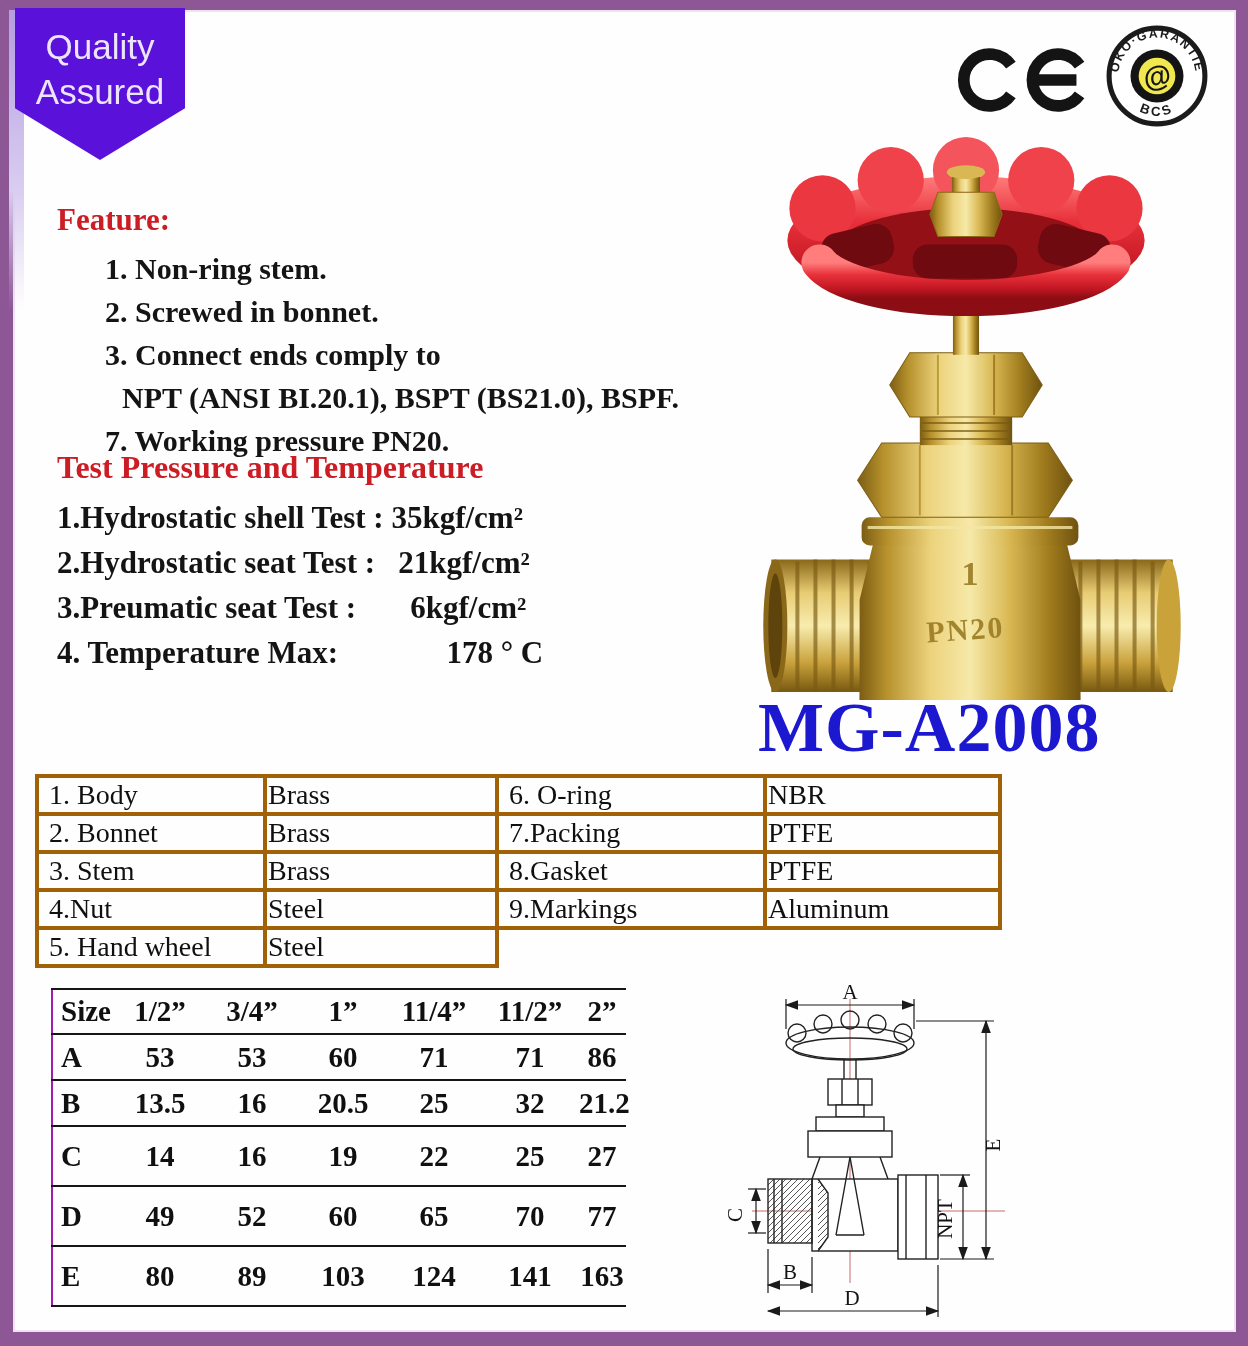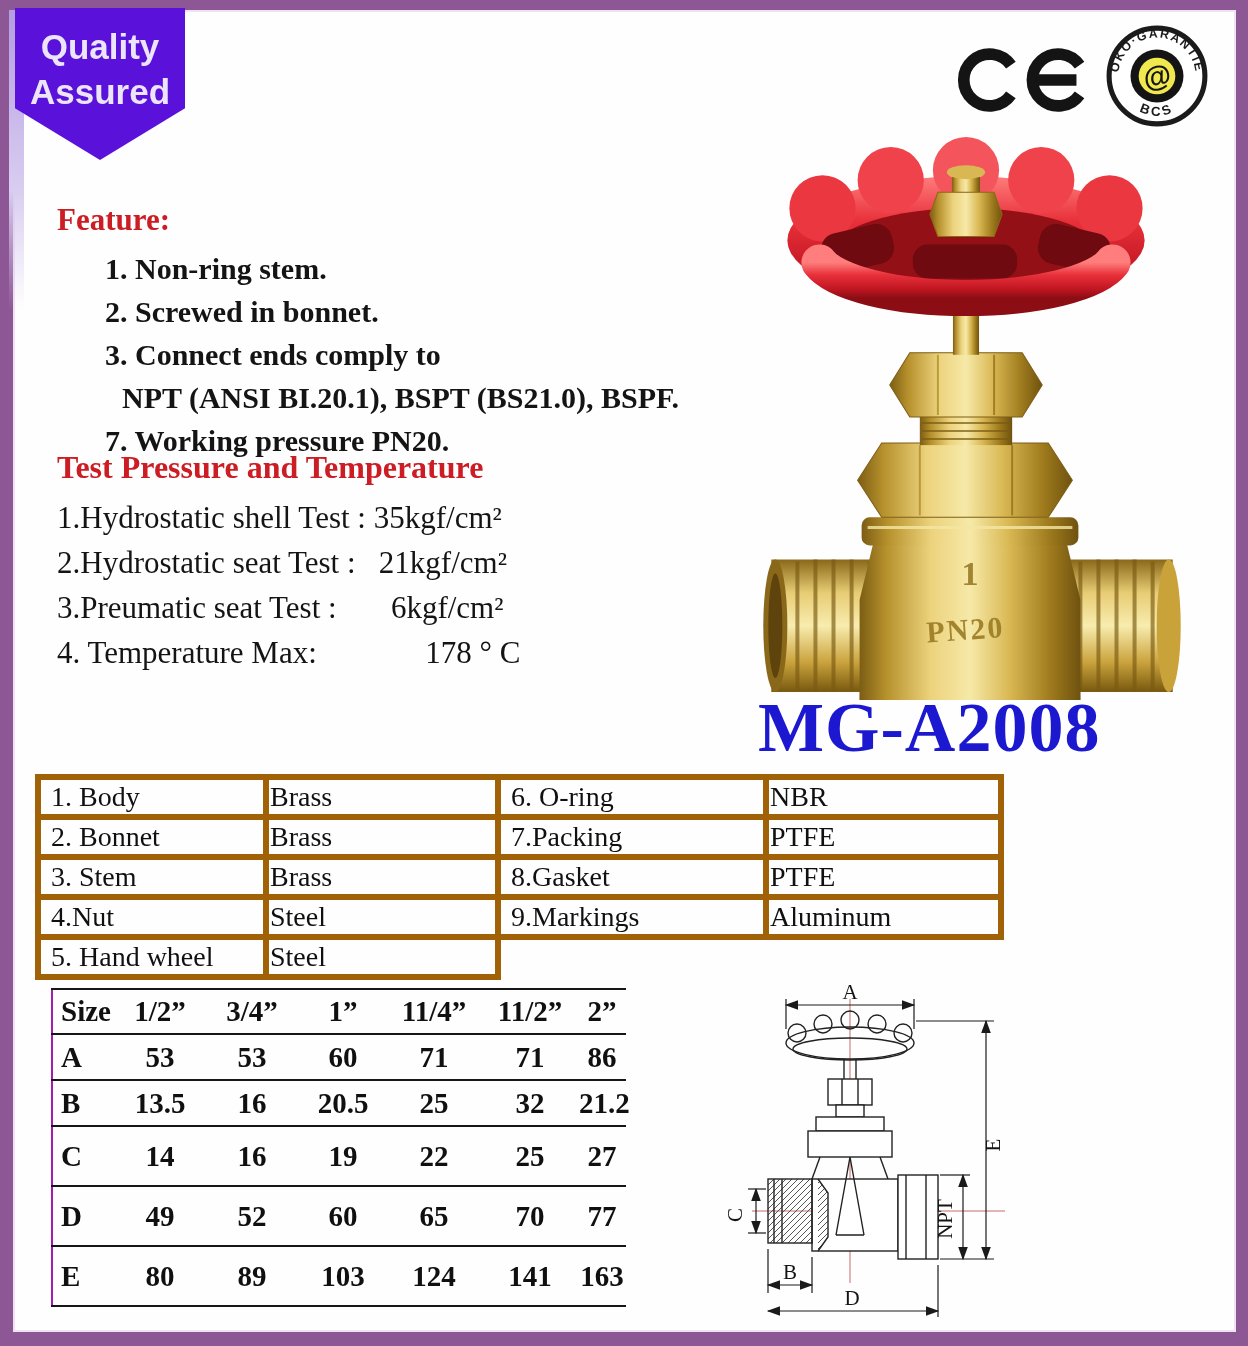--- a/index.html
+++ b/index.html
@@ -8,46 +8,46 @@
   .frame{position:absolute;inset:0;border-style:solid;border-color:#8d5796;
          border-width:10px 12px 14px 13px;pointer-events:none;z-index:40;}
   .frame-inner{position:absolute;inset:10px 12px 14px 13px;border:2px solid #efe2f1;
          pointer-events:none;z-index:39;}
 
   .left-stripe{position:absolute;left:9px;top:10px;width:15px;height:300px;z-index:41;
          background:linear-gradient(180deg,#b49de2,#d9cdf0 60%,rgba(221,210,240,0));}
   .badge{position:absolute;left:15px;top:8px;width:170px;height:152px;z-index:42;
          background:#5a11d9;
          clip-path:polygon(0 0,100% 0,100% 66%,50% 100%,0 66%);
-         color:#ece4fa;font-family:"Liberation Sans",sans-serif;font-weight:bold;
+         color:#ece4fa;font-family:"Liberation Sans",sans-serif;font-weight:normal;
          font-size:35px;line-height:45px;text-align:center;box-sizing:border-box;padding-top:16px;}
 
   .ce-mark{position:absolute;left:956px;top:34px;z-index:5;}
   .eco-badge{position:absolute;left:1106px;top:22px;z-index:5;}
   .sr{position:absolute;width:1px;height:1px;overflow:hidden;clip-path:inset(50%);}
 
   .section{position:absolute;z-index:5;}
   .sec-heading{font-weight:bold;color:#cc1c24;margin:0 0 9px 0;}
   .feature-sec{left:57px;top:202px;}
   .feature-sec .sec-heading{font-size:31px;}
   .feature-sec .line{font-size:30px;font-weight:bold;color:#141414;line-height:43px;white-space:pre;margin-left:48px;}
   .feature-sec .line.indent{padding-left:17px;}
   .test-sec{left:57px;top:449px;}
   .test-sec .sec-heading{font-size:32px;}
-  .test-sec .line{font-size:31px;font-weight:normal;color:#141414;line-height:45px;white-space:pre;}
+  .test-sec .line{font-size:31px;font-weight:bold;color:#141414;line-height:45px;white-space:pre;}
 
   .valve-photo{position:absolute;left:748px;top:128px;z-index:3;}
   .tech-drawing{position:absolute;left:700px;top:983px;z-index:3;}
 
   .model-number{position:absolute;left:758px;top:688px;width:424px;text-align:left;
         font-weight:bold;font-size:70px;letter-spacing:1px;color:#1b18d0;z-index:5;}
 
   table.materials{position:absolute;left:35px;top:774px;border-collapse:collapse;z-index:5;
         table-layout:fixed;width:963px;}
-  table.materials td{border:6px solid #a16207;font-size:28px;color:#101010;height:34px;
+  table.materials td{border:4px solid #a16207;font-size:28px;color:#101010;height:34px;
         box-sizing:border-box;overflow:hidden;white-space:nowrap;}
   table.materials td.lbl{padding-left:10px;text-align:left;}
   table.materials td.val{text-align:left;}
   table.materials td.empty{border:none;}
 
   table.dims{position:absolute;left:25px;top:988px;border-collapse:collapse;z-index:5;
         border-left:2px solid #a21caf;table-layout:fixed;width:574px;margin-left:26px;}
   table.dims td{border-top:2px solid #161616;font-weight:bold;font-size:29px;color:#101010;
         text-align:center;box-sizing:border-box;}
   table.dims tr.rlast td{border-bottom:2px solid #161616;}

